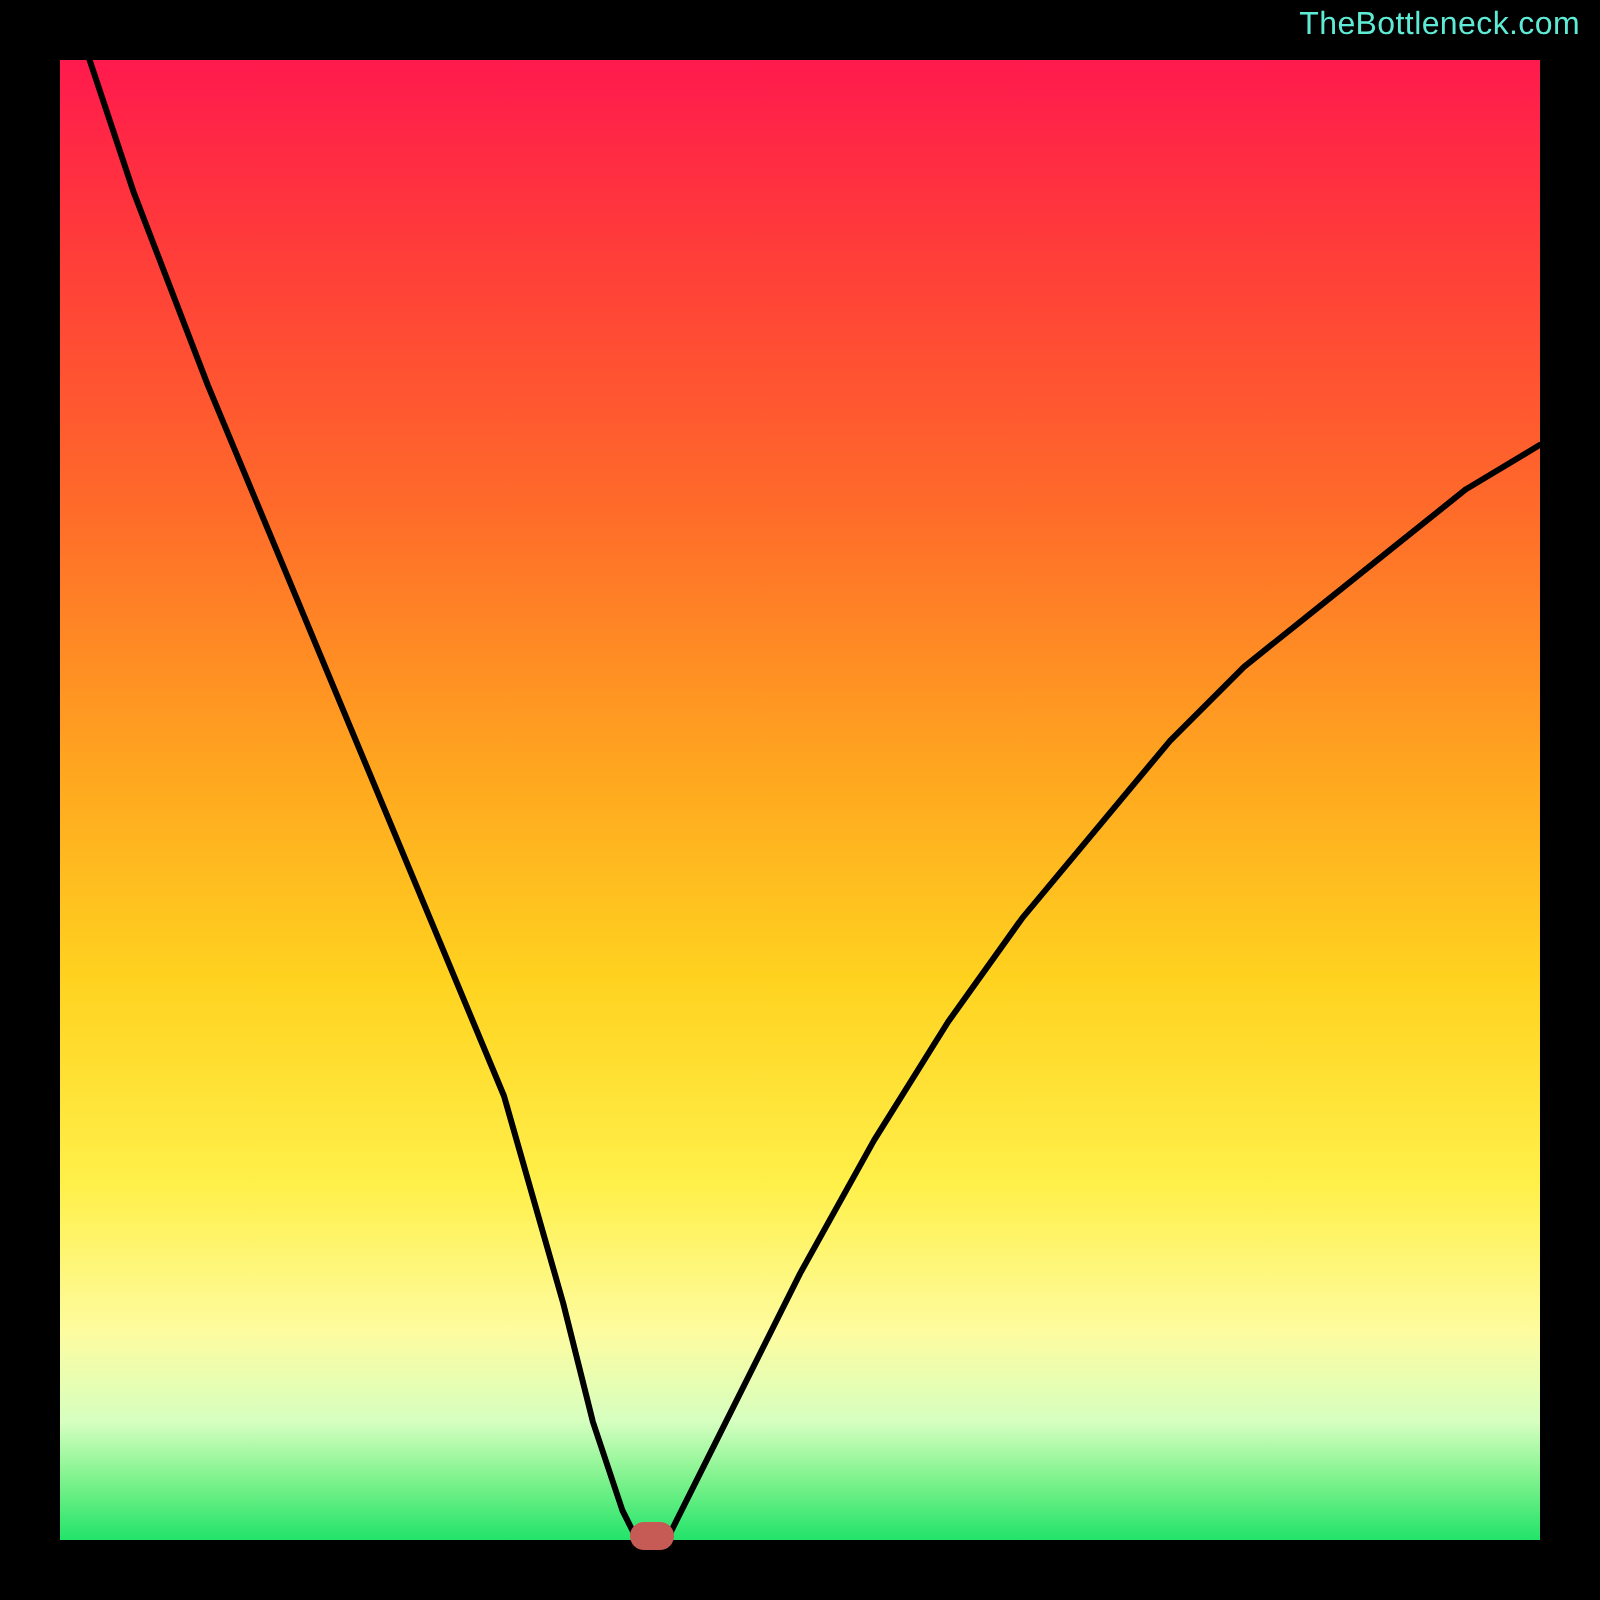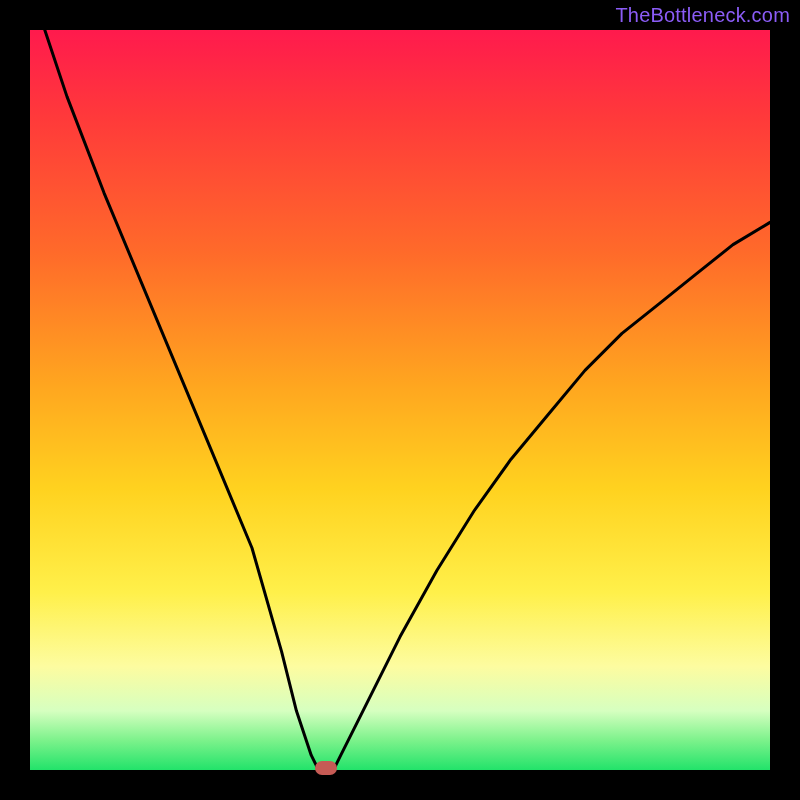--- a/index.html
+++ b/index.html
@@ -37,22 +37,22 @@
       #fdfca0 86%,
       #d6ffc0 92%,
       #7cf28b 96%,
       #22e36a 100%
     );
   }
   .watermark {
     position: absolute;
     top: 4px;
     right: 10px;
-    color: #8b5cf6;
-    font-size: 20px;
+    color: #5eead4;
+    font-size: 16px;
     font-weight: 500;
     letter-spacing: 0.2px;
     user-select: none;
   }
   svg.curve {
     position: absolute;
     left: 0;
     top: 0;
     width: 740px;
     height: 740px;

